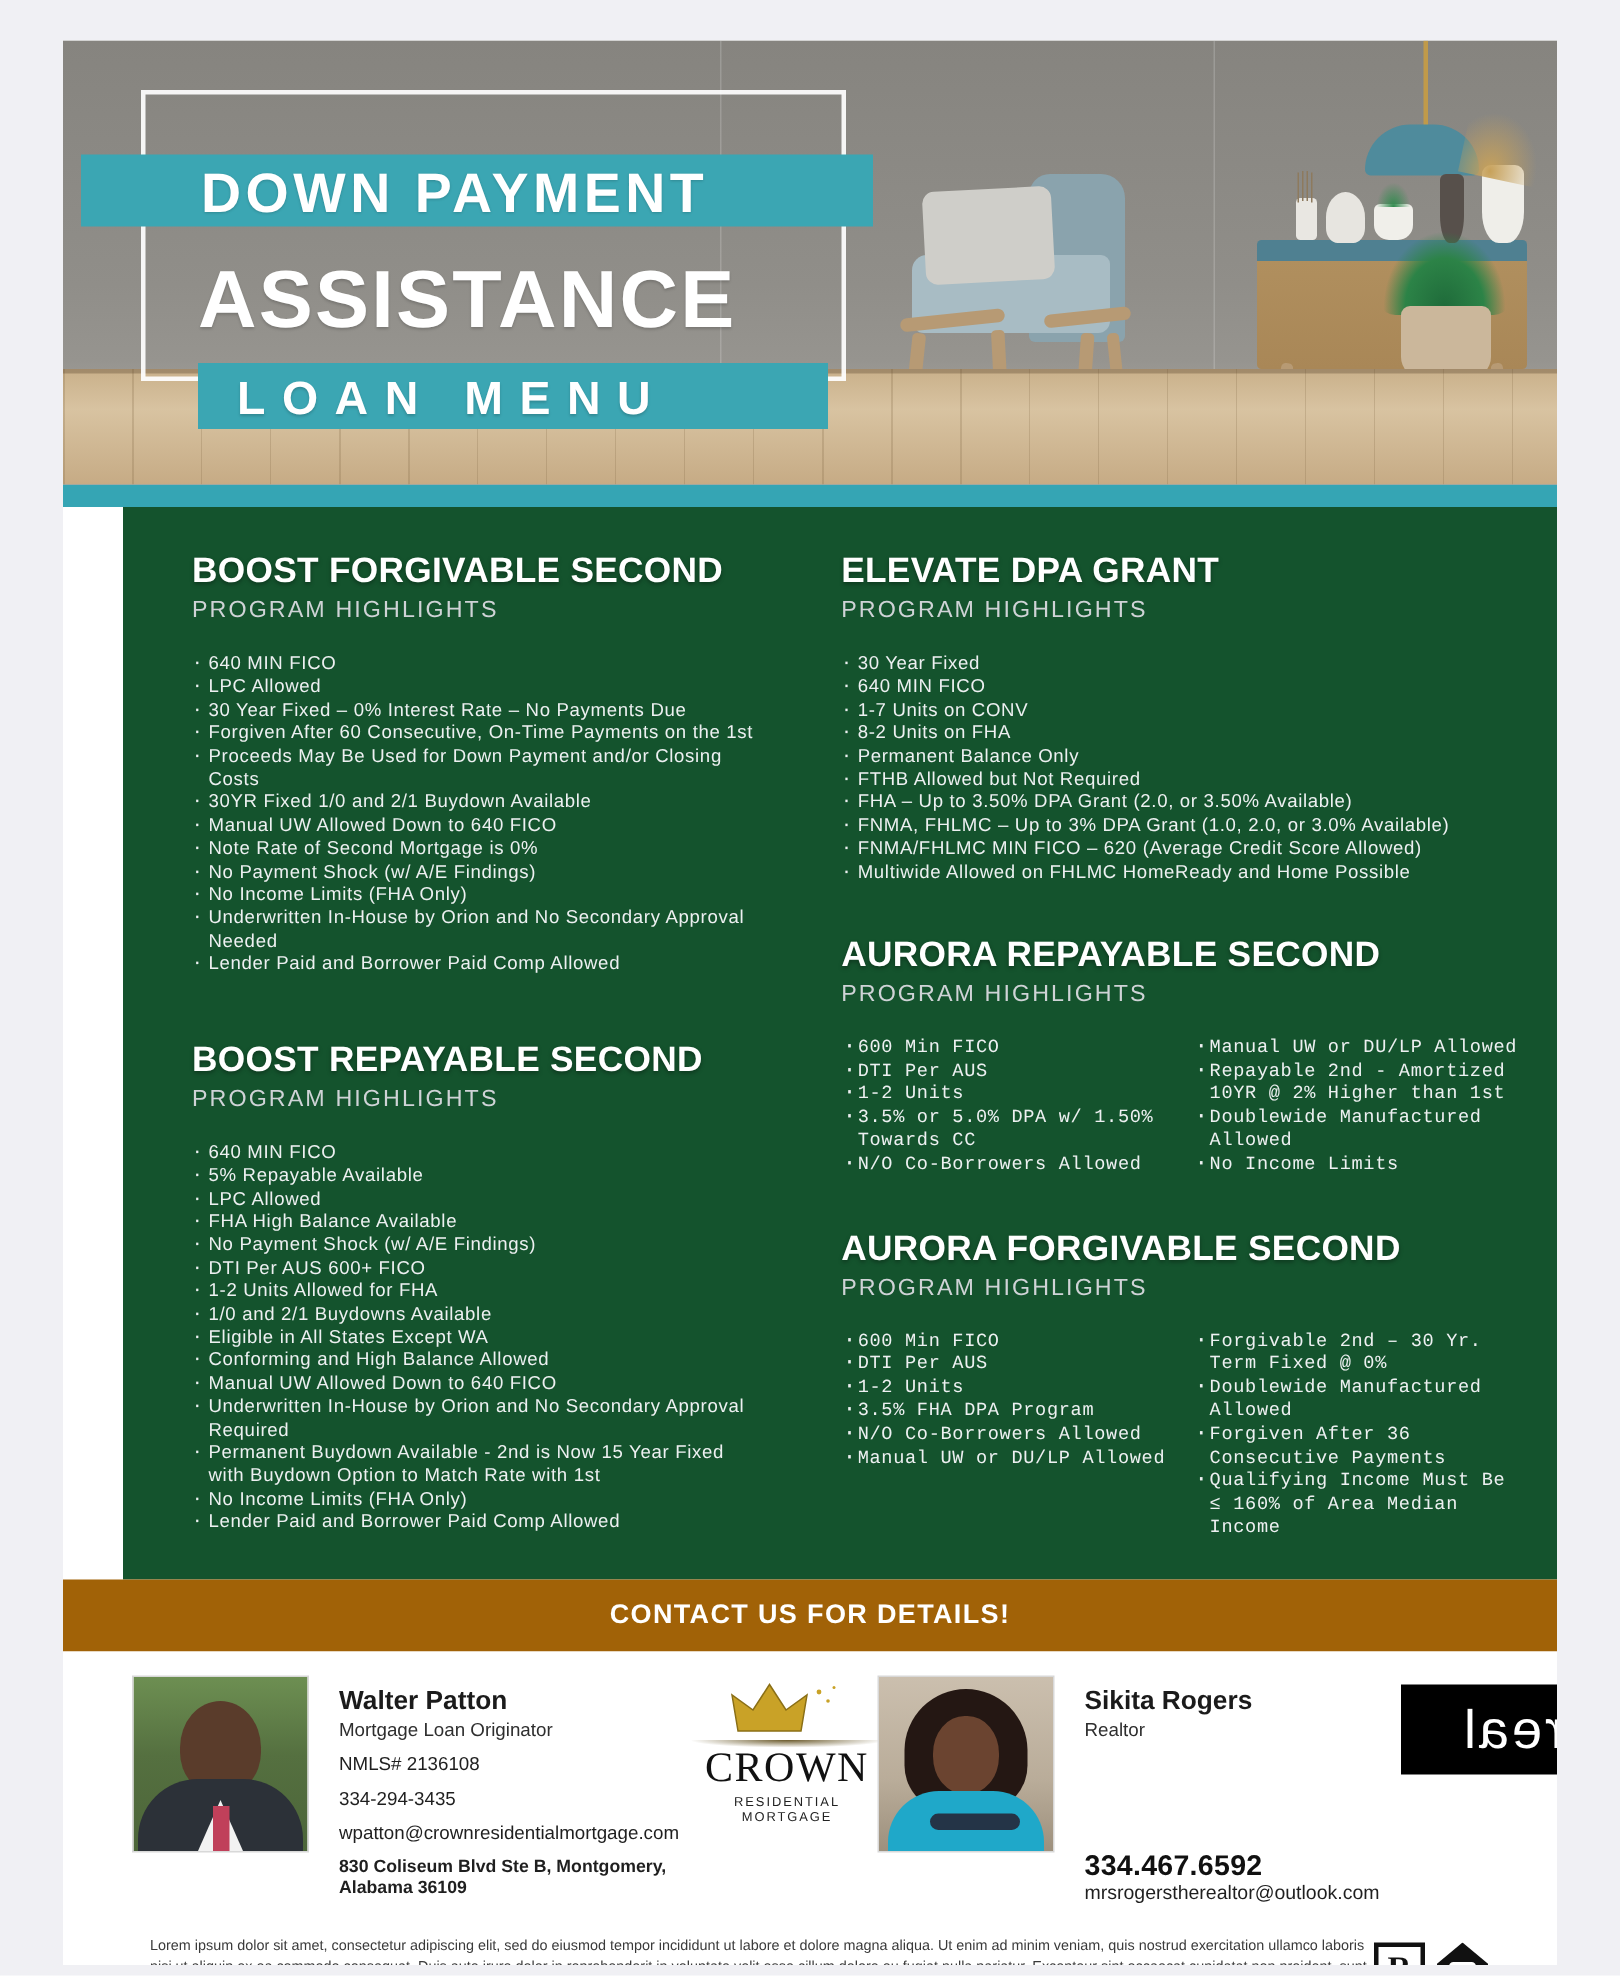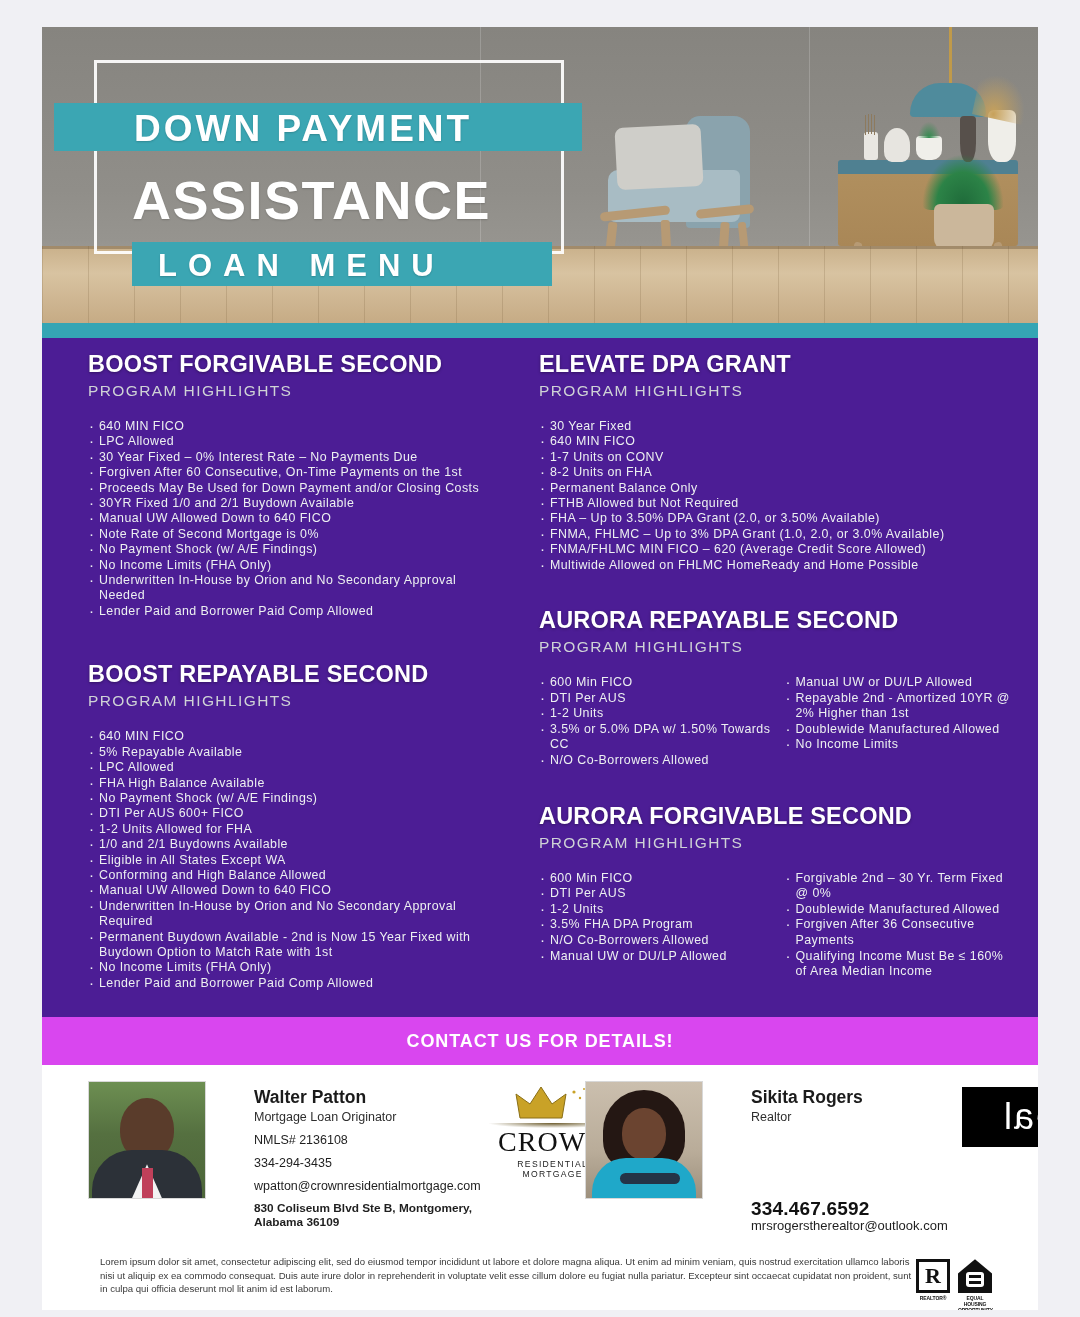--- a/index.html
+++ b/index.html
@@ -88,43 +88,43 @@
   .band-bot { left:90px; top:215px; width:420px; height:44px; }
   .t-line { position:absolute; color:#ffffff; font-weight:bold; white-space:nowrap;
      text-shadow:0 1px 2px rgba(0,0,0,.18); }
   .t1 { left:92px; top:81px; font-size:37px; letter-spacing:3px; }
   .t2 { left:90px; top:142px; font-size:54px; letter-spacing:1.5px; }
   .t3 { left:116px; top:221px; font-size:31px; letter-spacing:11px; }
 
   .teal-rule { width:100%; height:15px; background:#35a5b4; }
 
   
-  .panel { background:#4c1d95; padding:13px 0 26px; display:flex; }
+  .panel { background:#14532d; padding:29px 0 26px; display:flex;margin-left:40px; }
   .col { padding:0 6px; }
   .col-left { width:455px; padding-left:46px; padding-right:10px; }
   .col-right { width:541px; padding-left:42px; padding-right:22px; }
 
   .sec-title { color:#ffffff; font-size:23.5px; font-weight:bold; letter-spacing:.2px;
      text-shadow:0 1px 3px rgba(0,0,0,.35); margin-bottom:4px; }
   .sec-sub { color:#cfd3d6; font-size:15.5px; letter-spacing:1.4px; font-weight:400; }
   .bul { list-style:none; margin-top:19px; }
   .bul li { color:#edf0f1; font-size:12.4px; line-height:15.4px;
      letter-spacing:.45px; padding-left:11px; position:relative; }
   .bul li:before { content:"·"; position:absolute; left:1px; top:-1px;
      color:#edf0f1; font-size:15px; }
-  .two-col { display:flex; margin-top:19px; gap:14px; }
+  .two-col { display:flex; margin-top:19px; gap:14px;font-family:Liberation Mono, monospace; }
   .two-col ul { list-style:none; width:50%; }
   .two-col li { color:#edf0f1; font-size:12.4px; line-height:15.6px;
      letter-spacing:.45px; padding-left:11px; position:relative; }
   .two-col li:before { content:"·"; position:absolute; left:1px; top:-1px; font-size:15px; }
   .gap-lg { height:42px; }
   .gap-md { height:34px; }
 
   
-  .contact-bar { background:#d946ef; height:48px; display:flex;
+  .contact-bar { background:#a16207; height:48px; display:flex;
      align-items:center; justify-content:center; }
   .contact-bar span { color:#ffffff; font-size:18px; font-weight:bold; letter-spacing:.9px; }
 
   
   .footer { background:#ffffff; padding:16px 0 0; }
   .cards { display:flex; padding:0 46px; align-items:flex-start; }
   .card { display:flex; align-items:flex-start; }
   .card.left  { width:497px; }
   .card.right { width:453px; }
   .photo { width:118px; height:118px; border:1px solid #d8d8d8; overflow:hidden;
@@ -141,21 +141,21 @@
   .photo.p2 { background:linear-gradient(180deg,#cbbfae 0%,#b9ac99 60%,#9d907d 100%); }
   .photo.p2 .hair{position:absolute;left:50%;top:8px;width:82px;height:82px;
      margin-left:-41px;background:#241713;border-radius:50% 50% 38% 38%;}
   .photo.p2 .face{position:absolute;left:50%;top:26px;width:44px;height:52px;
      margin-left:-22px;background:#6b4430;border-radius:48%;}
   .photo.p2 .body{position:absolute;left:50%;bottom:0;width:104px;height:40px;
      margin-left:-52px;background:#1fa8c9;border-radius:34px 34px 0 0;}
   .photo.p2 .tag{position:absolute;left:34px;bottom:14px;width:60px;height:11px;
      background:#243447;border-radius:6px;}
 
-  .info { padding-left:20px; padding-top:6px;margin-left:28px; }
+  .info { padding-left:20px; padding-top:6px; }
   .pname { font-size:17.5px; font-weight:bold; color:#1b1b1b; }
   .prole { font-size:12.5px; color:#2e2e2e; margin-top:2px; }
   .pline { font-size:12.5px; color:#1f1f1f; margin-top:9px; }
   .pline.addr { font-weight:bold; font-size:11.8px; margin-top:8px; }
   .rphone { font-size:19px; font-weight:bold; color:#111; letter-spacing:.2px; }
   .rmail  { font-size:13px; color:#1f1f1f; margin-top:-2px; }
   .r-stack { padding-top:74px; }
 
   
   .crown-logo { width:128px; flex:none; margin-left:8px; text-align:center; padding-top:4px; }

